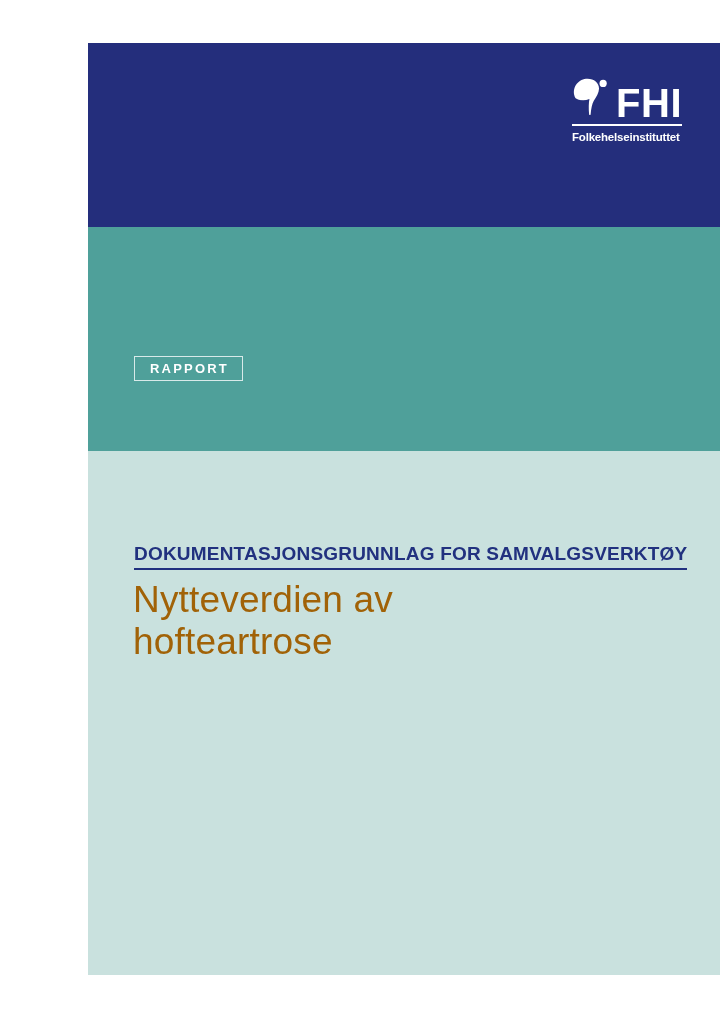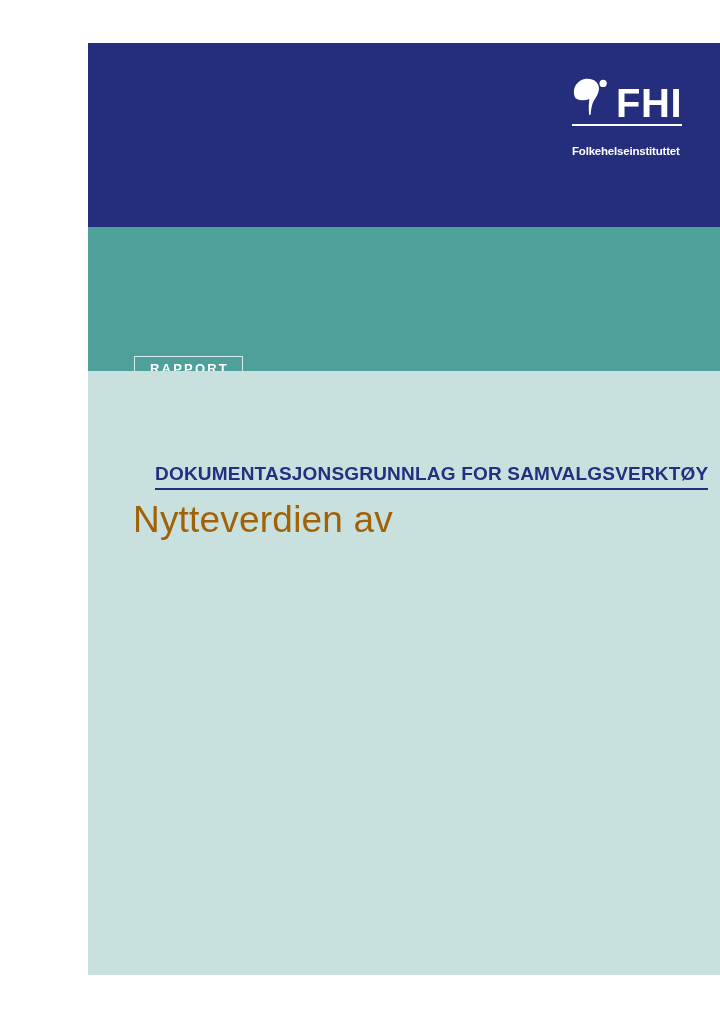--- a/index.html
+++ b/index.html
@@ -6,34 +6,34 @@
   body{
     width:720px;height:1018px;position:relative;overflow:hidden;
     font-family:"Liberation Sans","DejaVu Sans",sans-serif;
   }
   .page{
     position:absolute;left:43px;top:43px;width:632px;height:932px;
     display:flex;flex-direction:column;padding-left:45px;
   }
   .band{position:relative;}
   .band-navy{height:184px;background:#242e7c;}
-  .band-teal{height:144px;background:#4fa09a;}
+  .band-teal{height:224px;background:#4fa09a;}
   .band-mint{flex:1;background:#c9e1de;}
 
   
   .logo{position:absolute;top:33px;right:38px;width:122px;color:#ffffff;}
   .logo-row{display:flex;align-items:flex-end;justify-content:flex-end;}
   .logo-mark{display:block;margin-right:7px;margin-bottom:1px;}
   .logo-acronym{
     font-size:40px;font-weight:bold;line-height:0.76;letter-spacing:0.5px;
   }
   .logo-sub{width:110px;margin-left:auto;margin-top:6px;}
   .logo-rule{height:2px;background:#ffffff;}
   .logo-name{
-    margin-top:19px;font-size:11.5px;font-weight:600;letter-spacing:-0.2px;
+    margin-top:5px;font-size:11.5px;font-weight:600;letter-spacing:-0.2px;
     white-space:nowrap;text-align:left;
   }
 
   
   .badge{
     position:absolute;left:46px;top:129px;width:107px;height:23px;
     border:1px solid rgba(255,255,255,0.78);
     display:flex;align-items:center;justify-content:center;
   }
   .badge span{
@@ -48,21 +48,20 @@
   @supports (-webkit-text-stroke: 1px #fff){
     .year{color:transparent;-webkit-text-stroke:1.7px #f2f7f6;}
   }
 
   
   .kicker{position:absolute;left:46px;top:92px;}
   .kicker span{
     display:inline-block;color:#21317f;font-size:19px;font-weight:bold;
     letter-spacing:0.2px;padding-bottom:3px;border-bottom:2.5px solid #21317f;
     white-space:nowrap;
-    margin-left:21px;
   }
   .title{
     position:absolute;left:45px;top:128px;margin:0;
     color:#a16207;font-size:37px;line-height:42px;font-weight:500;
     letter-spacing:0.2px;
   }
   .title .line{display:block;}
 </style>
 </head>
 <body>
@@ -97,16 +96,17 @@
       <span>RAPPORT</span>
     </div>
   </div>
 
   <div class="band band-mint">
     <div class="kicker">
       <span>DOKUMENTASJONSGRUNNLAG FOR SAMVALGSVERKTØY</span>
     </div>
     <h1 class="title">
       <span class="line">Nytteverdien av</span>
+      <span class="line">hofteartrose</span>
     </h1>
   </div>
 
 </div>
 
 </body></html>

